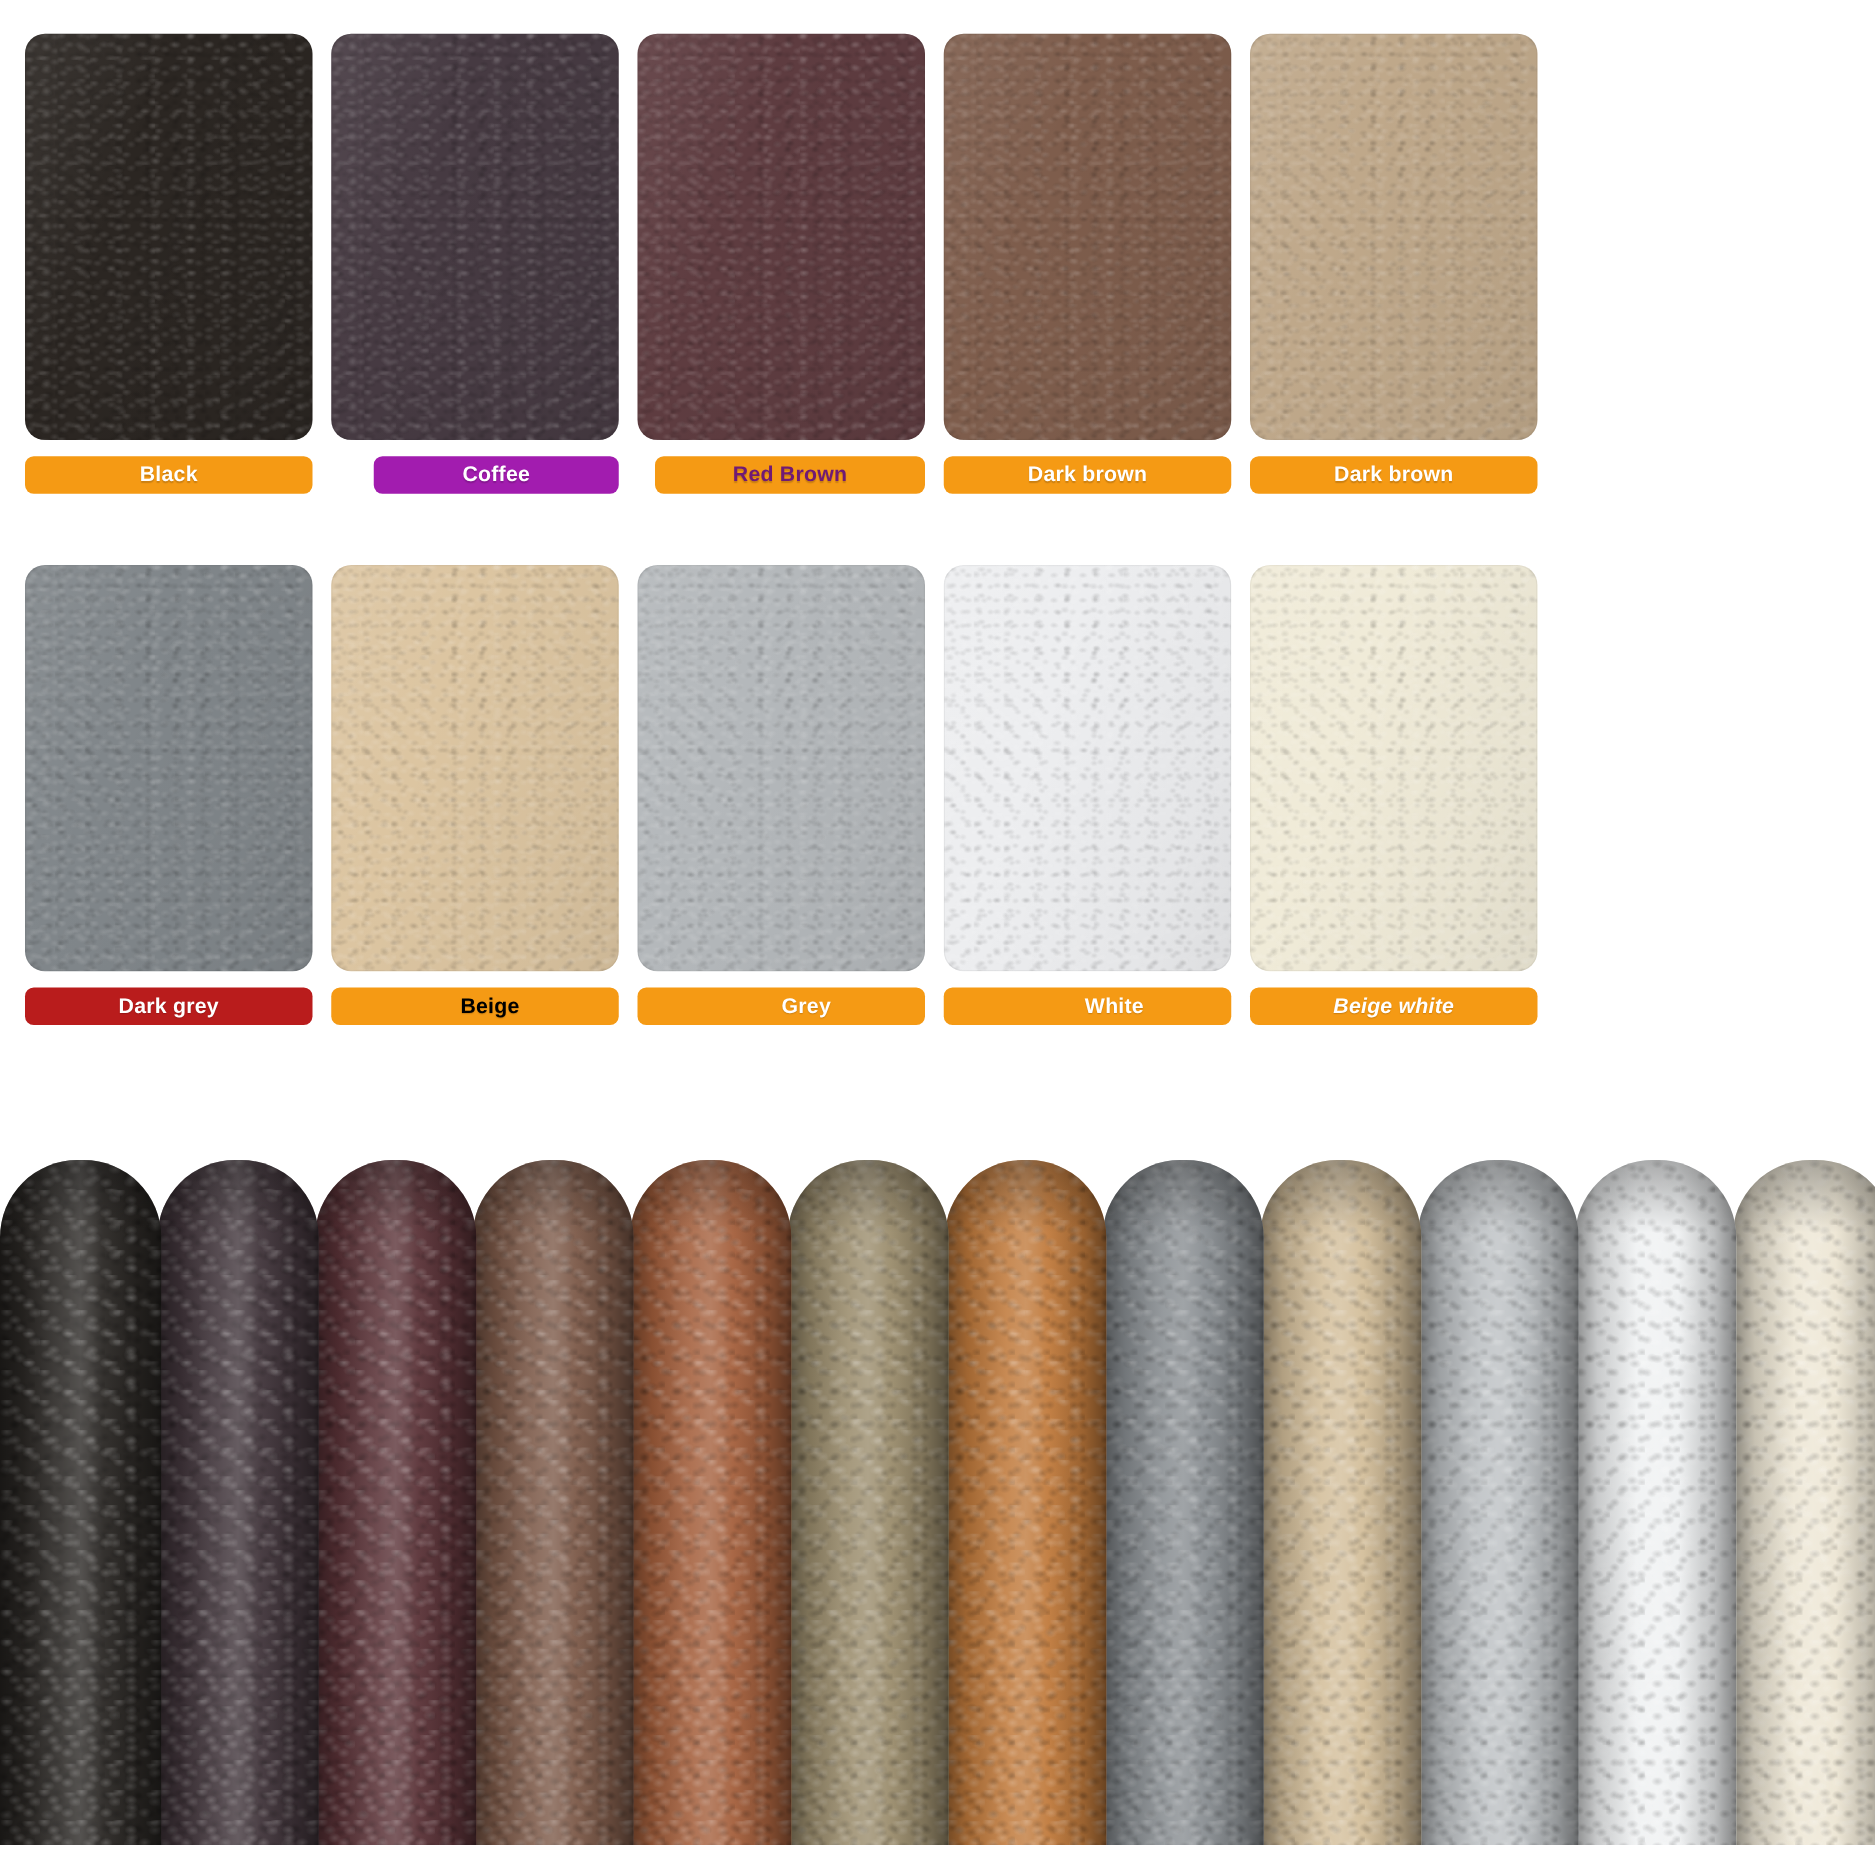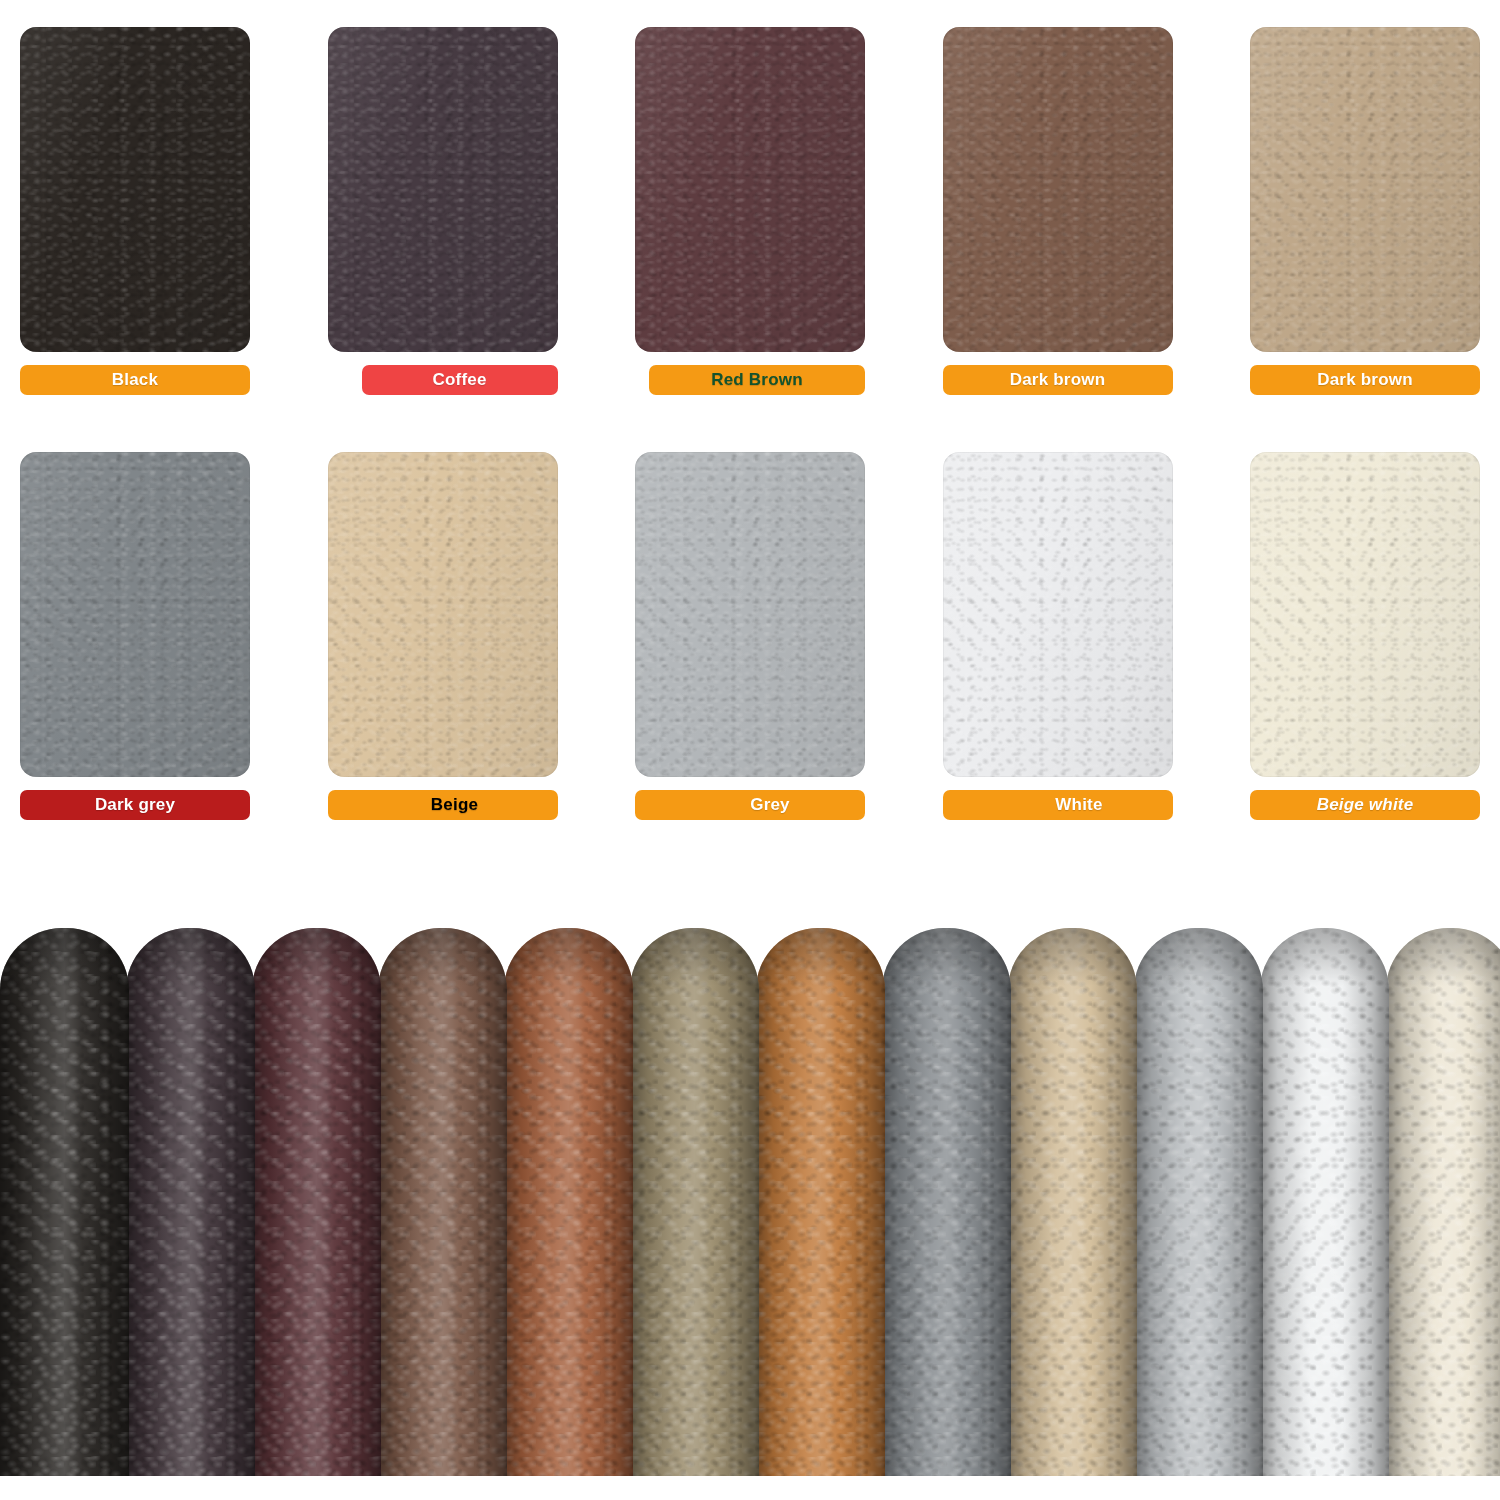--- a/index.html
+++ b/index.html
@@ -23,21 +23,20 @@
     width: 1500px;
     height: 860px;
   }
 
   .swatch-row {
     position: absolute;
     left: 20px;
     width: 1460px;
     display: flex;
     gap: 15px;
-    justify-content: space-between;
   }
   .swatch-row.row-1 { top: 27px; }
   .swatch-row.row-2 { top: 452px; }
 
   .swatch-cell {
     width: 230px;
     display: flex;
     flex-direction: column;
     align-items: stretch;
   }
@@ -175,25 +174,25 @@
 
 <div id="swatch-grid">
 
   <div class="swatch-row row-1">
     <div class="swatch-cell">
       <div class="swatch-chip" style="background-color: rgb(43, 38, 34);"></div>
       <div class="swatch-label" style="background-color: rgb(245, 154, 20); color: rgb(255, 255, 255);">Black</div>
     </div>
     <div class="swatch-cell">
       <div class="swatch-chip" style="background-color: rgb(70, 58, 66);"></div>
-      <div class="swatch-label" style="background-color: #ef4444; color: rgb(255, 255, 255); margin-left: 34px;">Coffee</div>
+      <div class="swatch-label" style="background-color: #a21caf; color: rgb(255, 255, 255); margin-left: 34px;">Coffee</div>
     </div>
     <div class="swatch-cell">
       <div class="swatch-chip" style="background-color: rgb(94, 60, 64);"></div>
-      <div class="swatch-label" style="background-color: rgb(245, 154, 20); color: #14532d; margin-left: 14px;">Red Brown</div>
+      <div class="swatch-label" style="background-color: rgb(245, 154, 20); color: #701a75; margin-left: 14px;">Red Brown</div>
     </div>
     <div class="swatch-cell">
       <div class="swatch-chip" style="background-color: rgb(126, 93, 76);"></div>
       <div class="swatch-label" style="background-color: rgb(245, 154, 20); color: rgb(255, 255, 255);">Dark brown</div>
     </div>
     <div class="swatch-cell">
       <div class="swatch-chip" style="background-color: rgb(191, 168, 138);"></div>
       <div class="swatch-label" style="background-color: rgb(245, 154, 20); color: rgb(255, 255, 255);">Dark brown</div>
     </div>
   </div>

